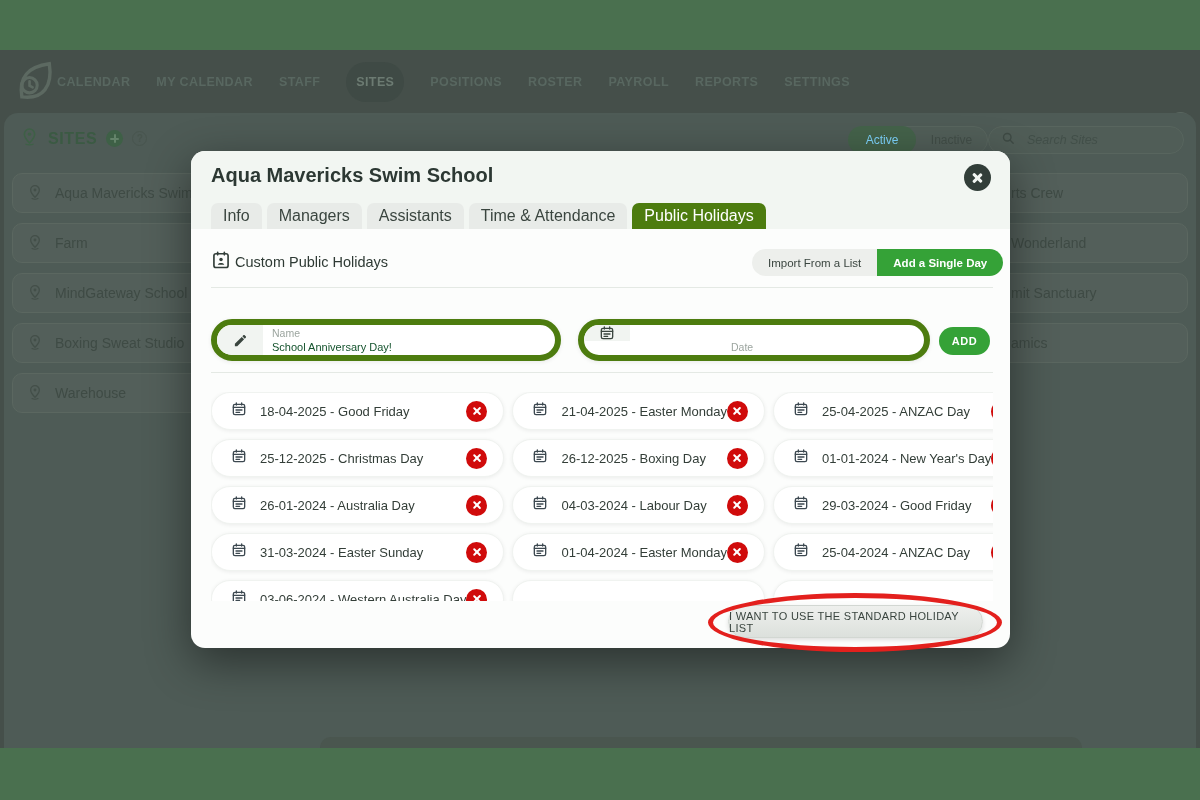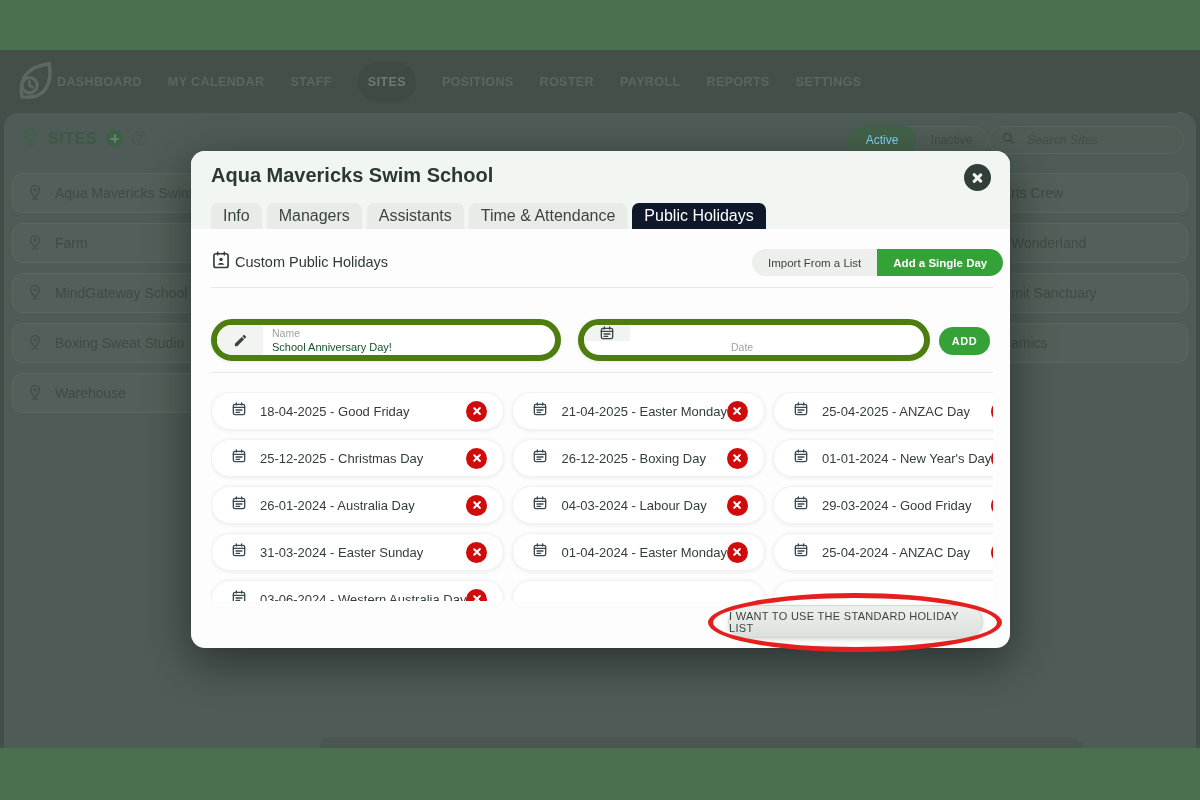--- a/index.html
+++ b/index.html
@@ -67,21 +67,21 @@
          background:#323E39;position:absolute;cursor:pointer;}
   .xbars{position:relative;width:100%;height:100%;}
   .xbars::before,.xbars::after{content:"";position:absolute;left:12.2px;top:7.5px;width:2.6px;height:12px;
          background:#F2F6F2;border-radius:1px;}
   .xbars::before{transform:rotate(45deg);}
   .xbars::after{transform:rotate(-45deg);}
 
   .tabs{position:absolute;left:20px;bottom:0;display:flex;gap:5px;}
   .tab{height:26px;padding:0 12px;background:#E8EBE8;border-radius:7px 7px 0 0;font-size:16px;
        color:#3A453F;display:flex;align-items:center;white-space:nowrap;cursor:pointer;}
-  .tab.active{background:#0f172a;color:#fff;}
+  .tab.active{background:#4d7c0f;color:#fff;}
 
   .cph-row-icon{position:absolute;left:20px;top:99px;color:#333F3A;}
   .cph-title{position:absolute;left:44px;top:103px;font-size:14.5px;font-weight:500;color:#2E3A34;}
   .seg-buttons{position:absolute;left:561px;top:98px;height:27px;display:flex;border-radius:14px;
        overflow:hidden;}
   .seg-light{background:#EDEFEC;color:#3A453F;font-size:11.5px;padding:0 16px;display:flex;
        align-items:center;cursor:pointer;}
   .seg-green{background:#35A237;color:#fff;font-size:11.5px;font-weight:600;padding:0 16px;
        display:flex;align-items:center;cursor:pointer;}
   .divider{position:absolute;left:20px;width:782px;height:1px;background:#E4E9E4;}
@@ -127,21 +127,21 @@
 
     <span class="logo">
       <svg width="46" height="46" viewBox="0 0 24 24">
         <path d="M20.5 3C9.5 4.5 4.5 10 6.2 20.3 17.5 21.8 22.3 14.5 20.5 3Z" fill="none" stroke="currentColor" stroke-width="1.8"></path>
         <circle cx="10.2" cy="14.2" r="4" fill="none" stroke="currentColor" stroke-width="1.6"></circle>
         <path d="M10.2 12.2v2.2l1.6.9" fill="none" stroke="currentColor" stroke-width="1.4" stroke-linecap="round"></path>
       </svg>
     </span>
 
     <div class="nav-items">
-      <span class="nav-item">DASHBOARD</span>
+      <span class="nav-item">CALENDAR</span>
       <span class="nav-item">MY CALENDAR</span>
       <span class="nav-item">STAFF</span>
       <span class="nav-item active">SITES</span>
       <span class="nav-item">POSITIONS</span>
       <span class="nav-item">ROSTER</span>
       <span class="nav-item">PAYROLL</span>
       <span class="nav-item">REPORTS</span>
       <span class="nav-item">SETTINGS</span>
     </div>
 

